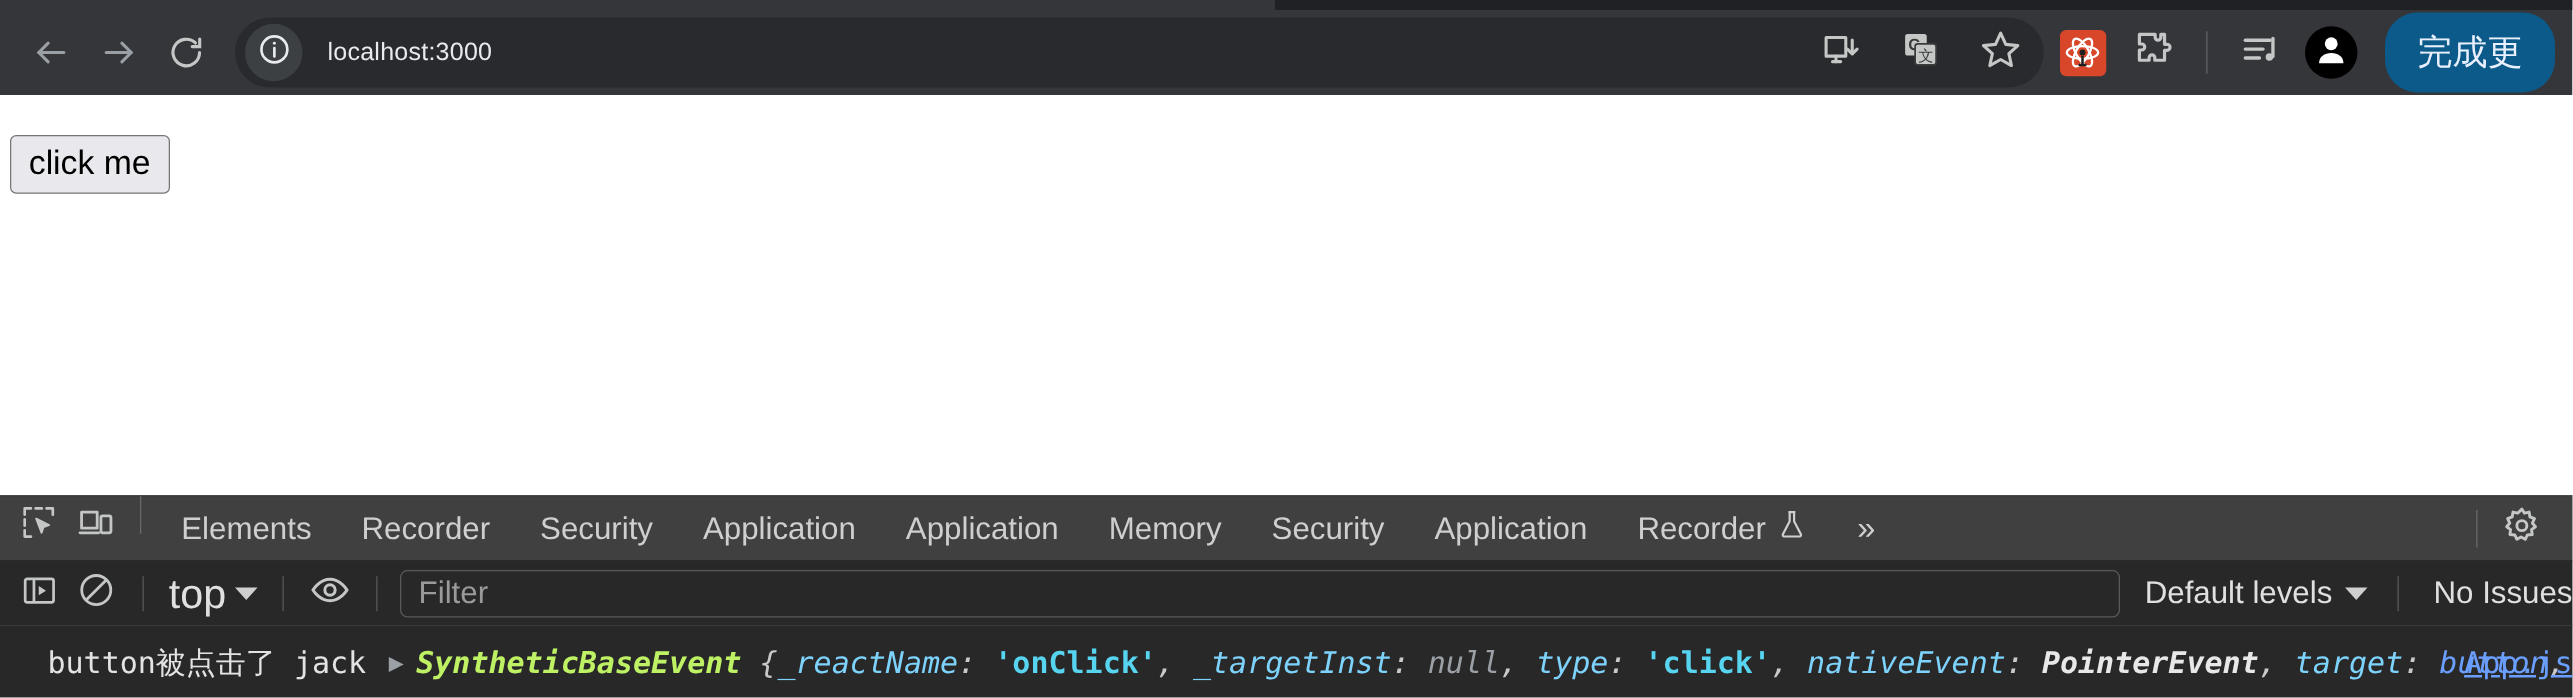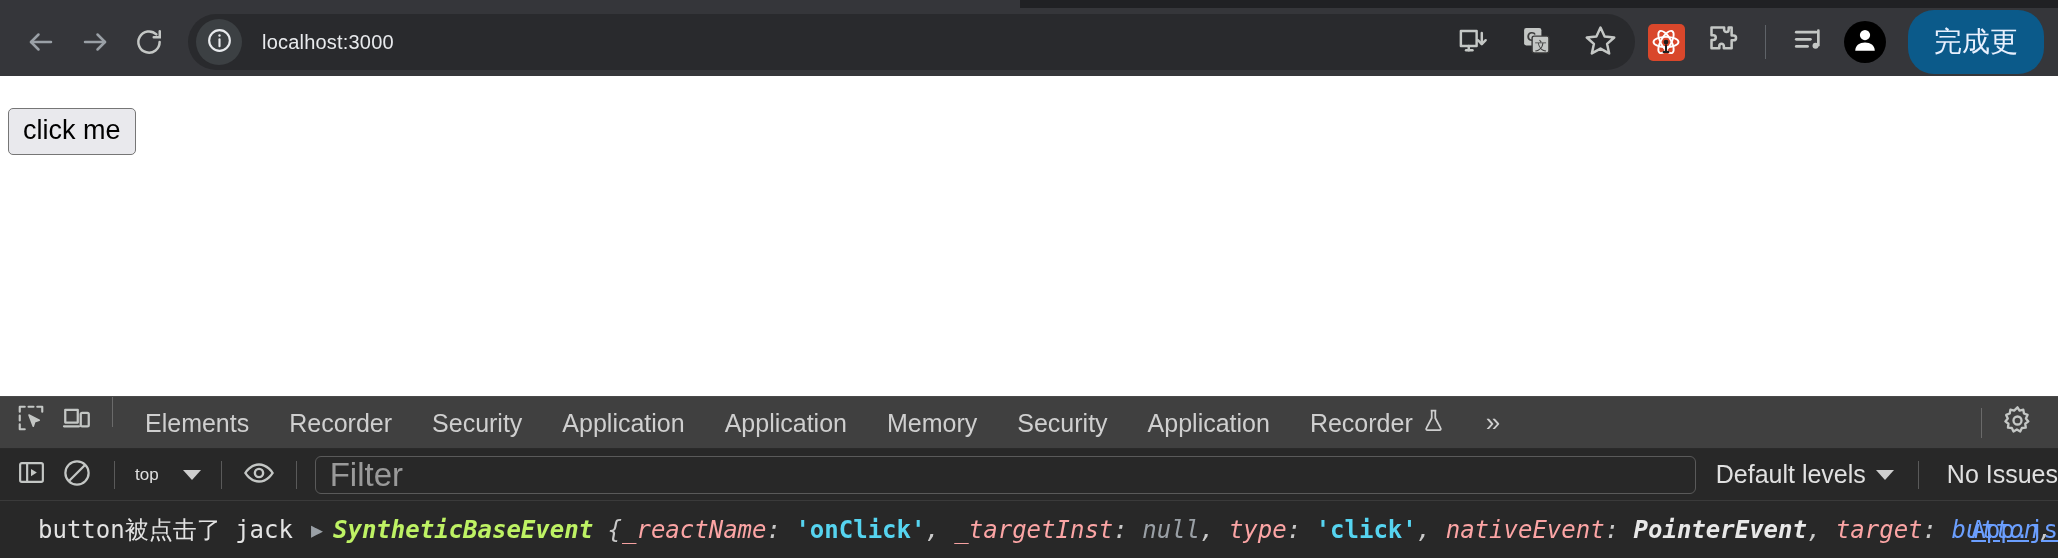--- a/index.html
+++ b/index.html
@@ -255,40 +255,40 @@
   }
   .ct-divider {
     width: 1px; height: 28px;
     background: #5a5a5a;
     margin: 0 14px;
     flex: 0 0 auto;
   }
   .ct-context {
     display: flex;
     align-items: center;
-    gap: 24px;
+    gap: 7px;
     color: #e0e0e0;
-    font-size: 17px;
+    font-size: 33px;
     padding: 0 6px;
     flex: 0 0 auto;
   }
   .caret {
     width: 0; height: 0;
     border-left: 9px solid transparent;
     border-right: 9px solid transparent;
     border-top: 10px solid #cfcfcf;
   }
   .filter-input {
     flex: 1 1 auto;
     height: 38px;
     background: #282828;
     border: 1px solid #5a5a5a;
     border-radius: 6px;
     color: #9a9a9a;
-    font-size: 33px;
+    font-size: 25px;
     padding: 0 14px;
     font-family: "Liberation Sans", sans-serif;
     margin: 0 10px 0 4px;
     min-width: 0;
   }
   .filter-input::placeholder { color: #9a9a9a; opacity: 1; }
   .ct-levels {
     display: flex; align-items: center; gap: 10px;
     color: #e0e0e0;
     font-size: 25px;
@@ -326,21 +326,21 @@
   .log-arrow {
     color: #9aa0a6;
     margin: 0 10px 0 18px;
     font-size: 20px;
   }
   .log-obj {
     font-style: italic;
     color: #c9c9c9;
   }
   .obj-name { color: #bef264; font-weight: bold; }
-  .obj-key  { color: #fca5a5; }
+  .obj-key  { color: #7dd3fc; }
   .obj-str  { color: #56d4f0; font-weight: bold; font-style: normal; }
   .obj-null { color: #9aa0a6; }
   .obj-ctor { color: #e8e8e8; font-weight: bold; }
   .obj-node { color: #6b9fff; }
   .obj-punc { color: #c9c9c9; }
   .log-source {
     position: absolute;
     right: 0;
     top: 50%;
     transform: translateY(-50%);

